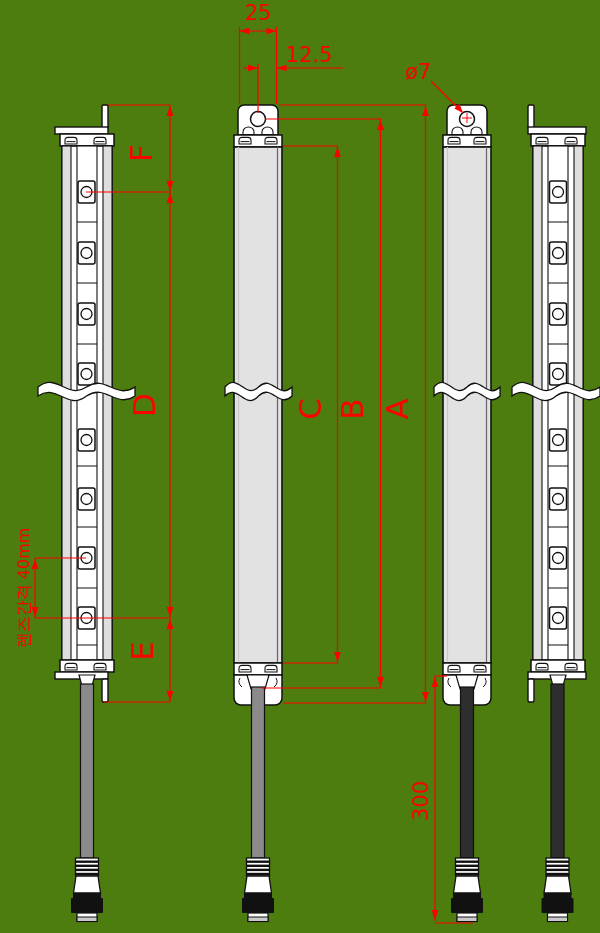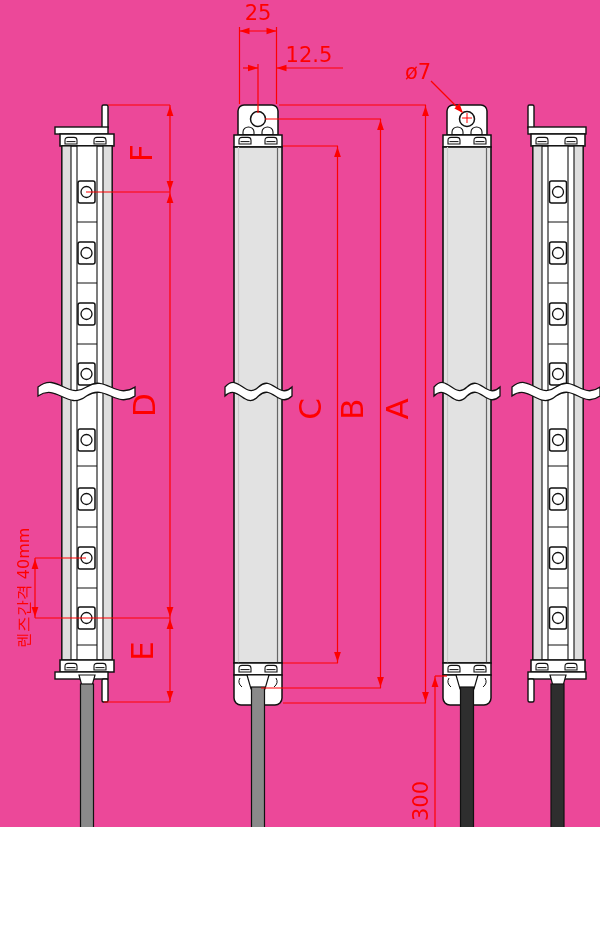--- a/index.html
+++ b/index.html
@@ -1,16 +1,16 @@
 <!DOCTYPE html>
 <html><head>
 <meta charset="utf-8">
 <style>
   html,body{margin:0;padding:0;background:#fff;}
-  #stage{position:relative;width:600px;height:827px;background:#ec4899;overflow:hidden;
+  #stage{position:relative;width:600px;height:933px;background:#4d7c0f;overflow:hidden;
          font-family:"DejaVu Sans",sans-serif;}
   svg text{font-family:"DejaVu Sans",sans-serif;}
   .dimtxt{fill:#ff0000;}
   .big{font-size:31px;}
   .num{font-size:21px;}
   .kor{font-size:16px;}
 </style>
 </head>
 <body>
 

